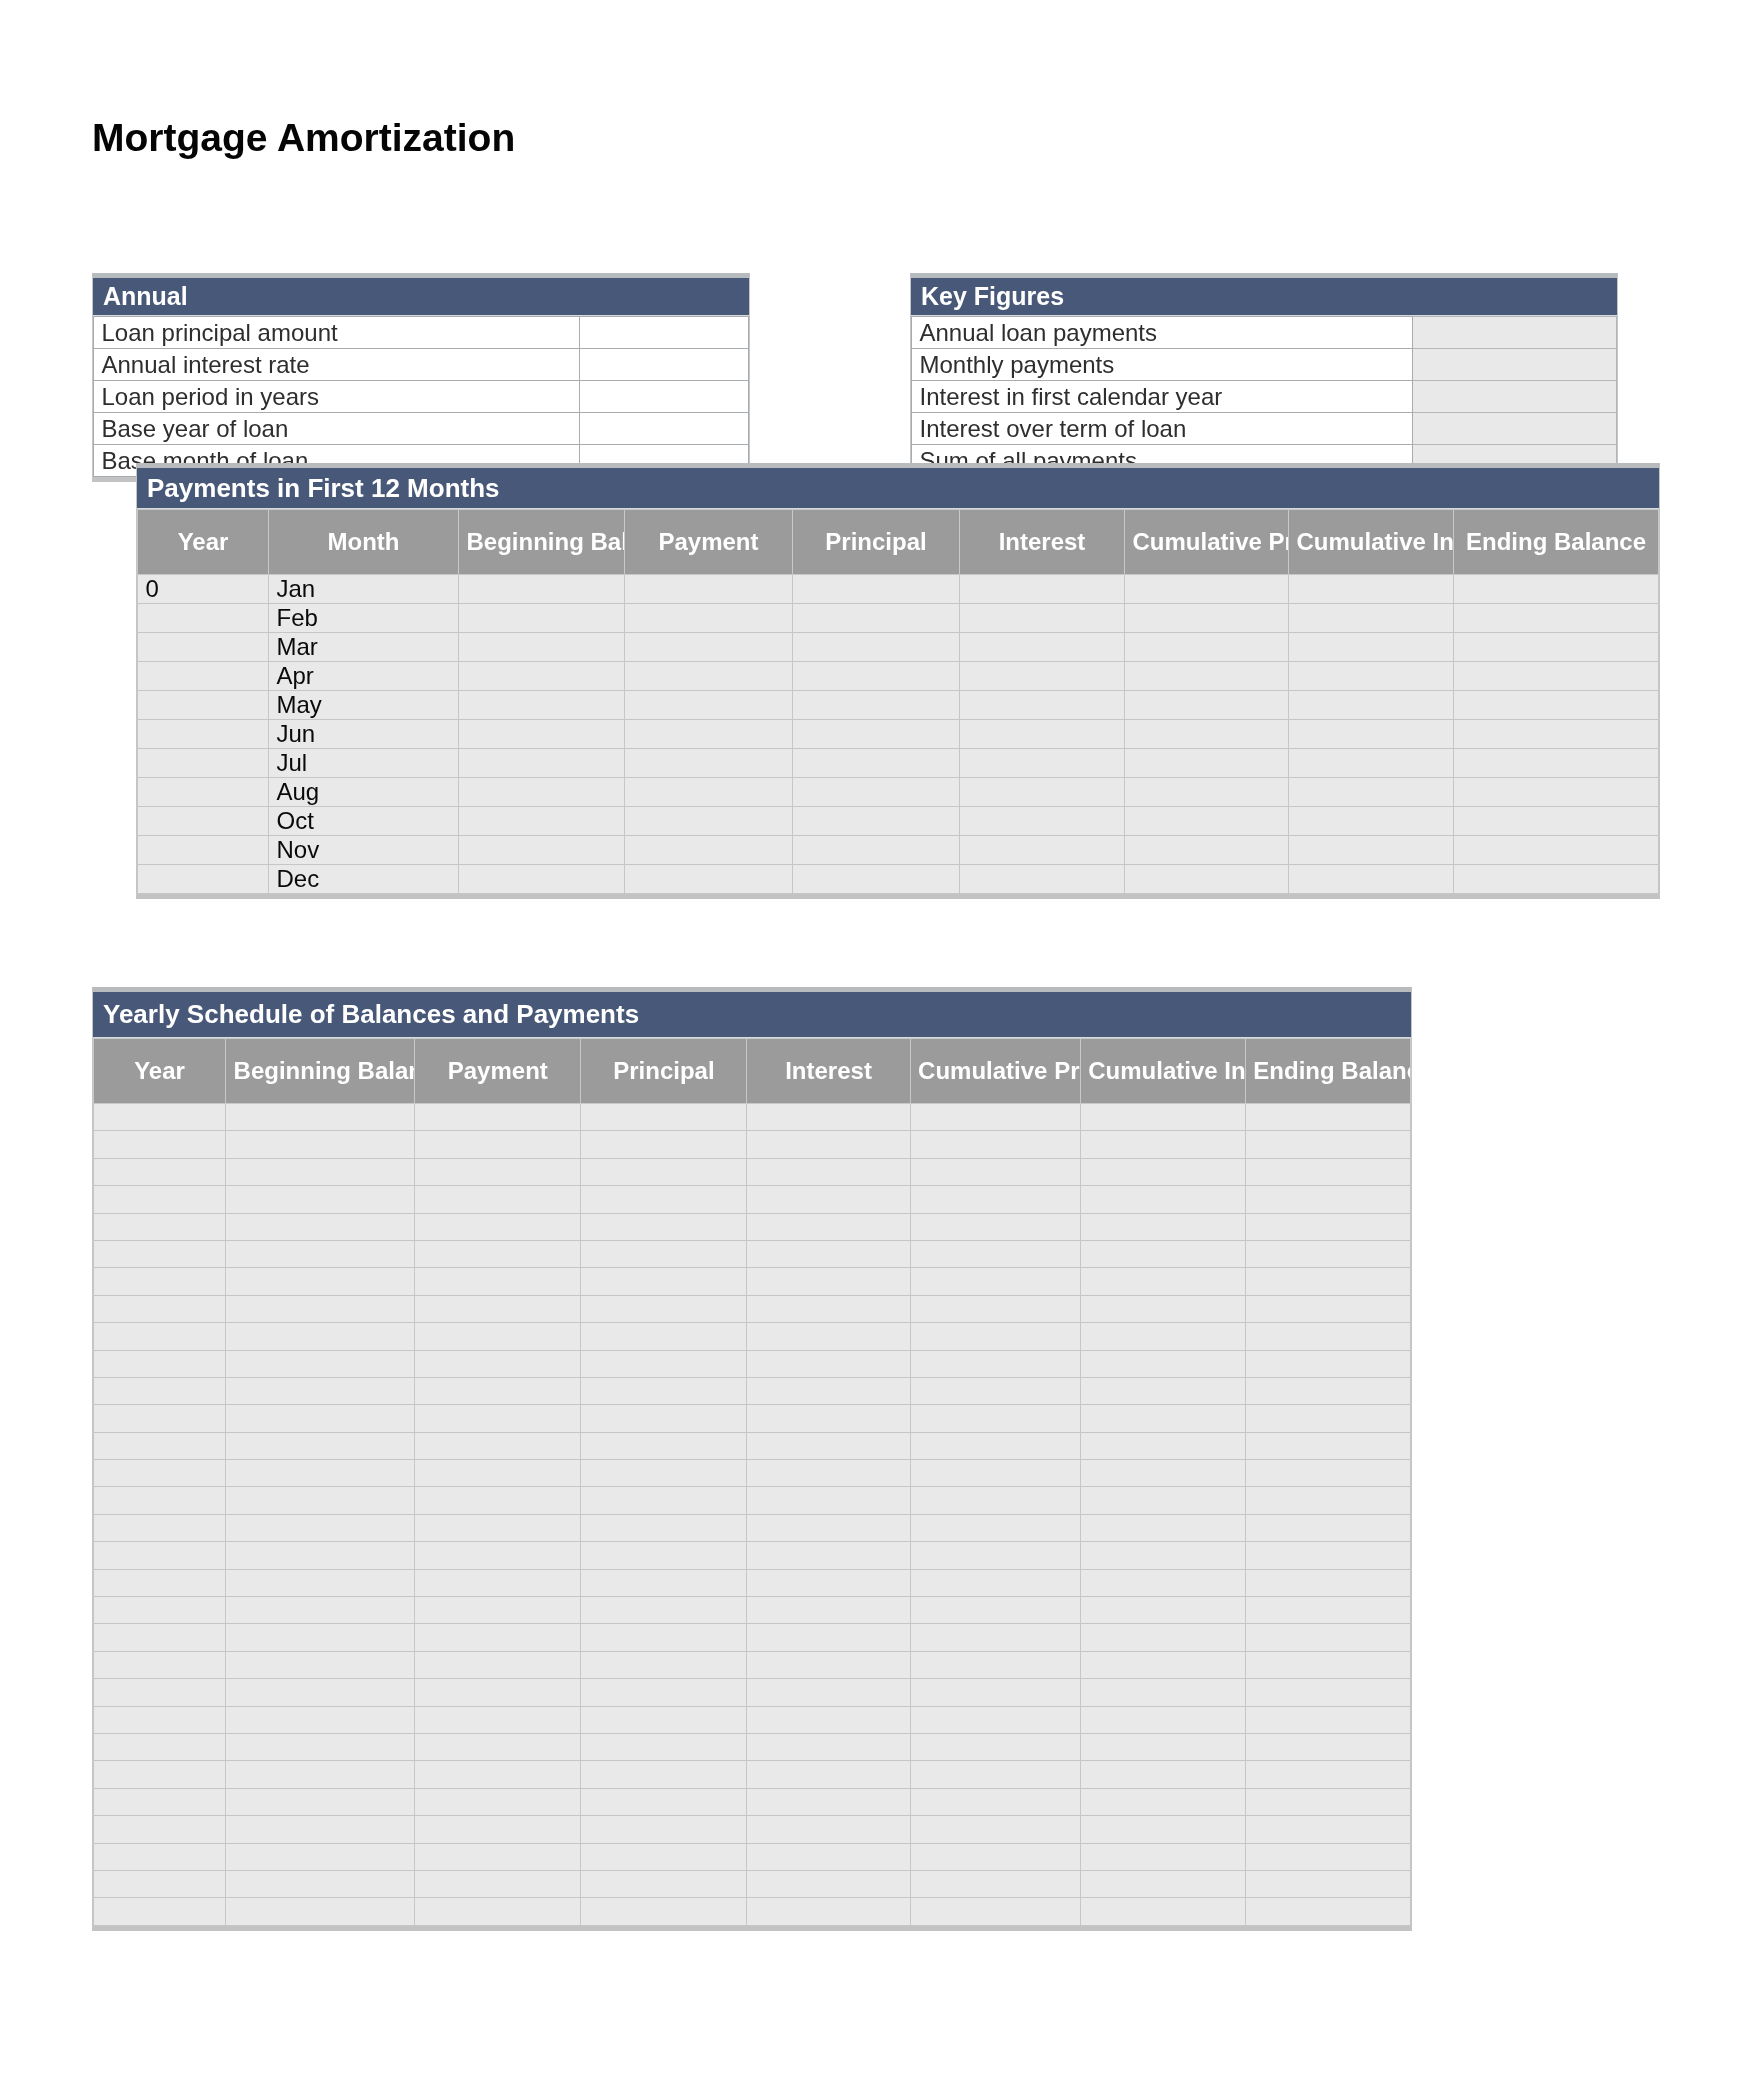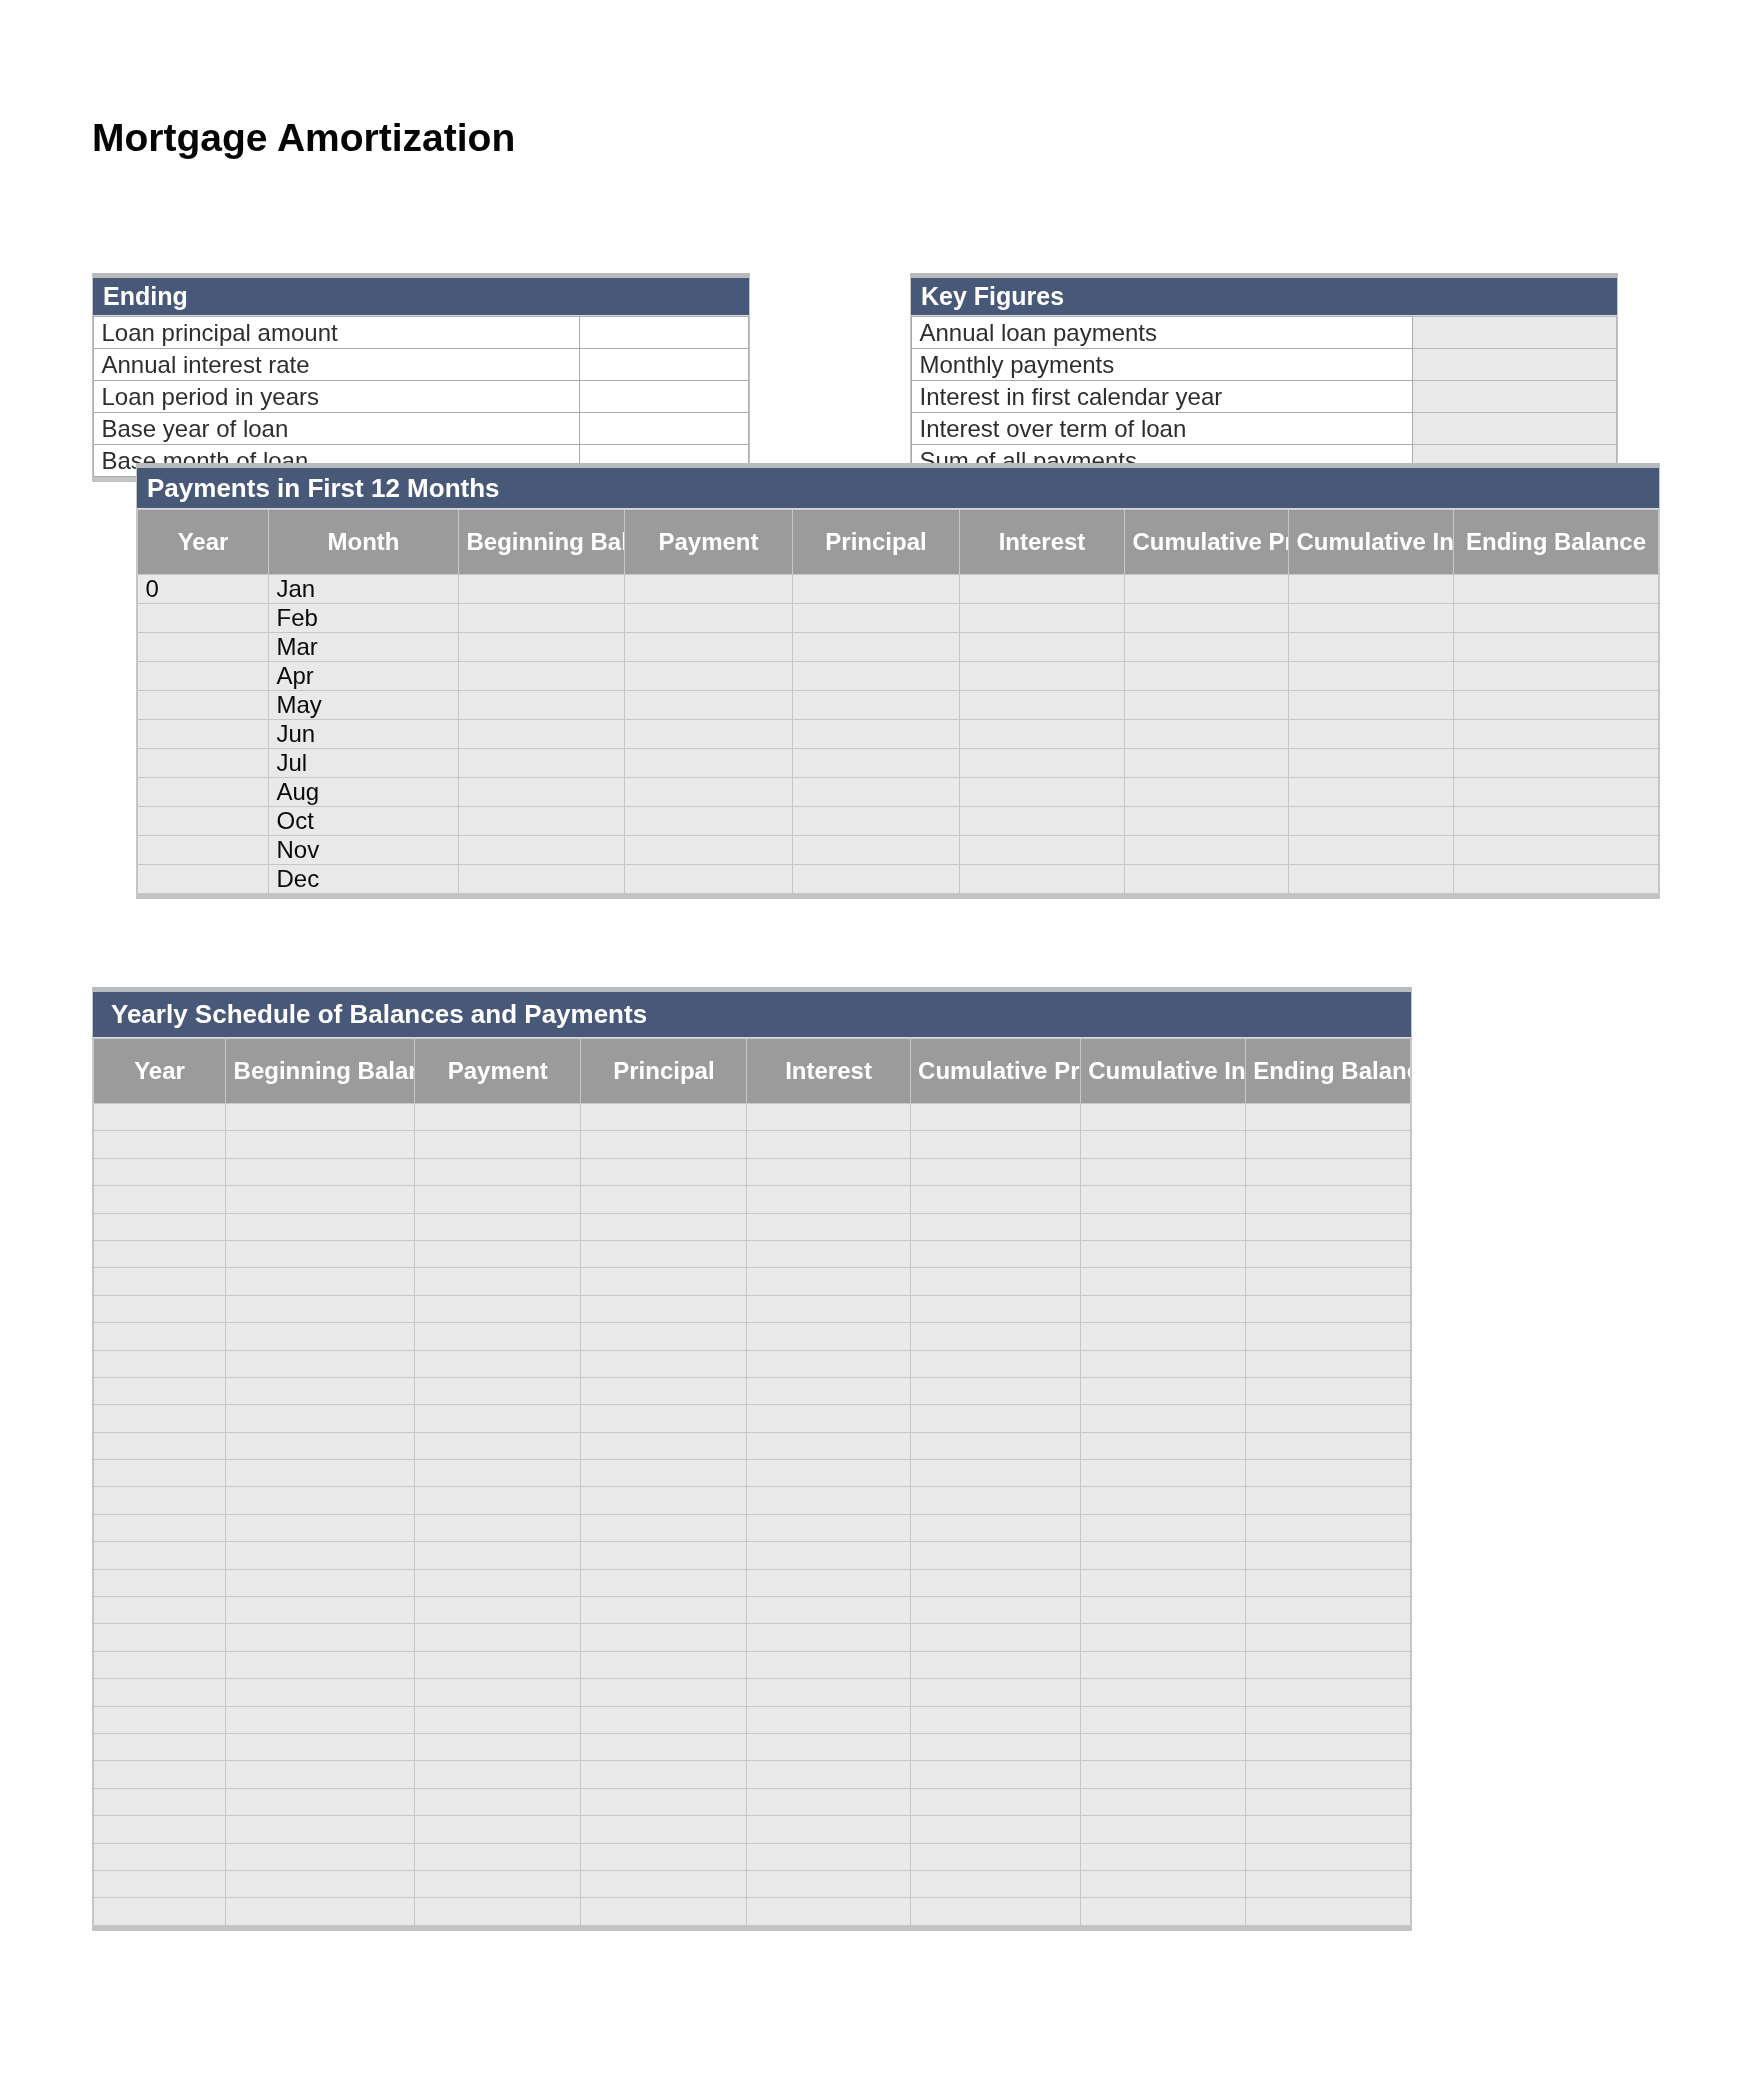--- a/index.html
+++ b/index.html
@@ -17,21 +17,21 @@
     border-left:1.7px solid #c3c6c9;border-right:1.7px solid #c3c6c9;
     border-top:5px solid #b8bbbe;border-bottom:5px solid #c1c3c5;
   }
   .bar{
     background:var(--hdr,#485878);color:var(--hdrText,#ffffff);
     font-weight:bold;white-space:nowrap;overflow:hidden;
     border-bottom:1.7px solid #d9dadb;
   }
   .bar.small{height:37px;line-height:37px;font-size:25px;padding-left:10px;}
   .monthly .bar{height:40px;line-height:40px;font-size:26px;padding-left:10px;}
-  .yearly  .bar{height:45px;line-height:45px;font-size:26px;padding-left:18px;}
+  .yearly  .bar{height:45px;line-height:45px;font-size:26px;padding-left:10px;}
 
   table{border-collapse:collapse;table-layout:fixed;}
   td,th{box-sizing:border-box;overflow:hidden;white-space:nowrap;}
 
   
   .kv td{
     height:32px;font-size:24px;padding:0.8px 7.5px;color:#2e2e2e;
     background:#ffffff;border:1.7px solid #a9acaf;
   }
   .kv td.value{padding:0.8px 5px;}
@@ -76,21 +76,21 @@
   .keyfig {left:910px;top:273px;}
   .monthly{left:92px; top:463px;margin-left:44px;}
   .yearly {left:92px; top:987px;}
 </style>
 </head>
 <body style="background: rgb(255, 255, 255);">
 
 <h1 class="page-title">Mortgage Amortization</h1>
 
 <section class="tbl inputs">
-  <div class="bar small">Ending</div>
+  <div class="bar small">Annual</div>
   <table class="kv">
     <colgroup>
         <col class="c-label">
         <col class="c-value">
       </colgroup>
     <tbody>
         <tr>
           <td class="label">Loan principal amount</td>
           <td class="value white"></td>
         </tr>

